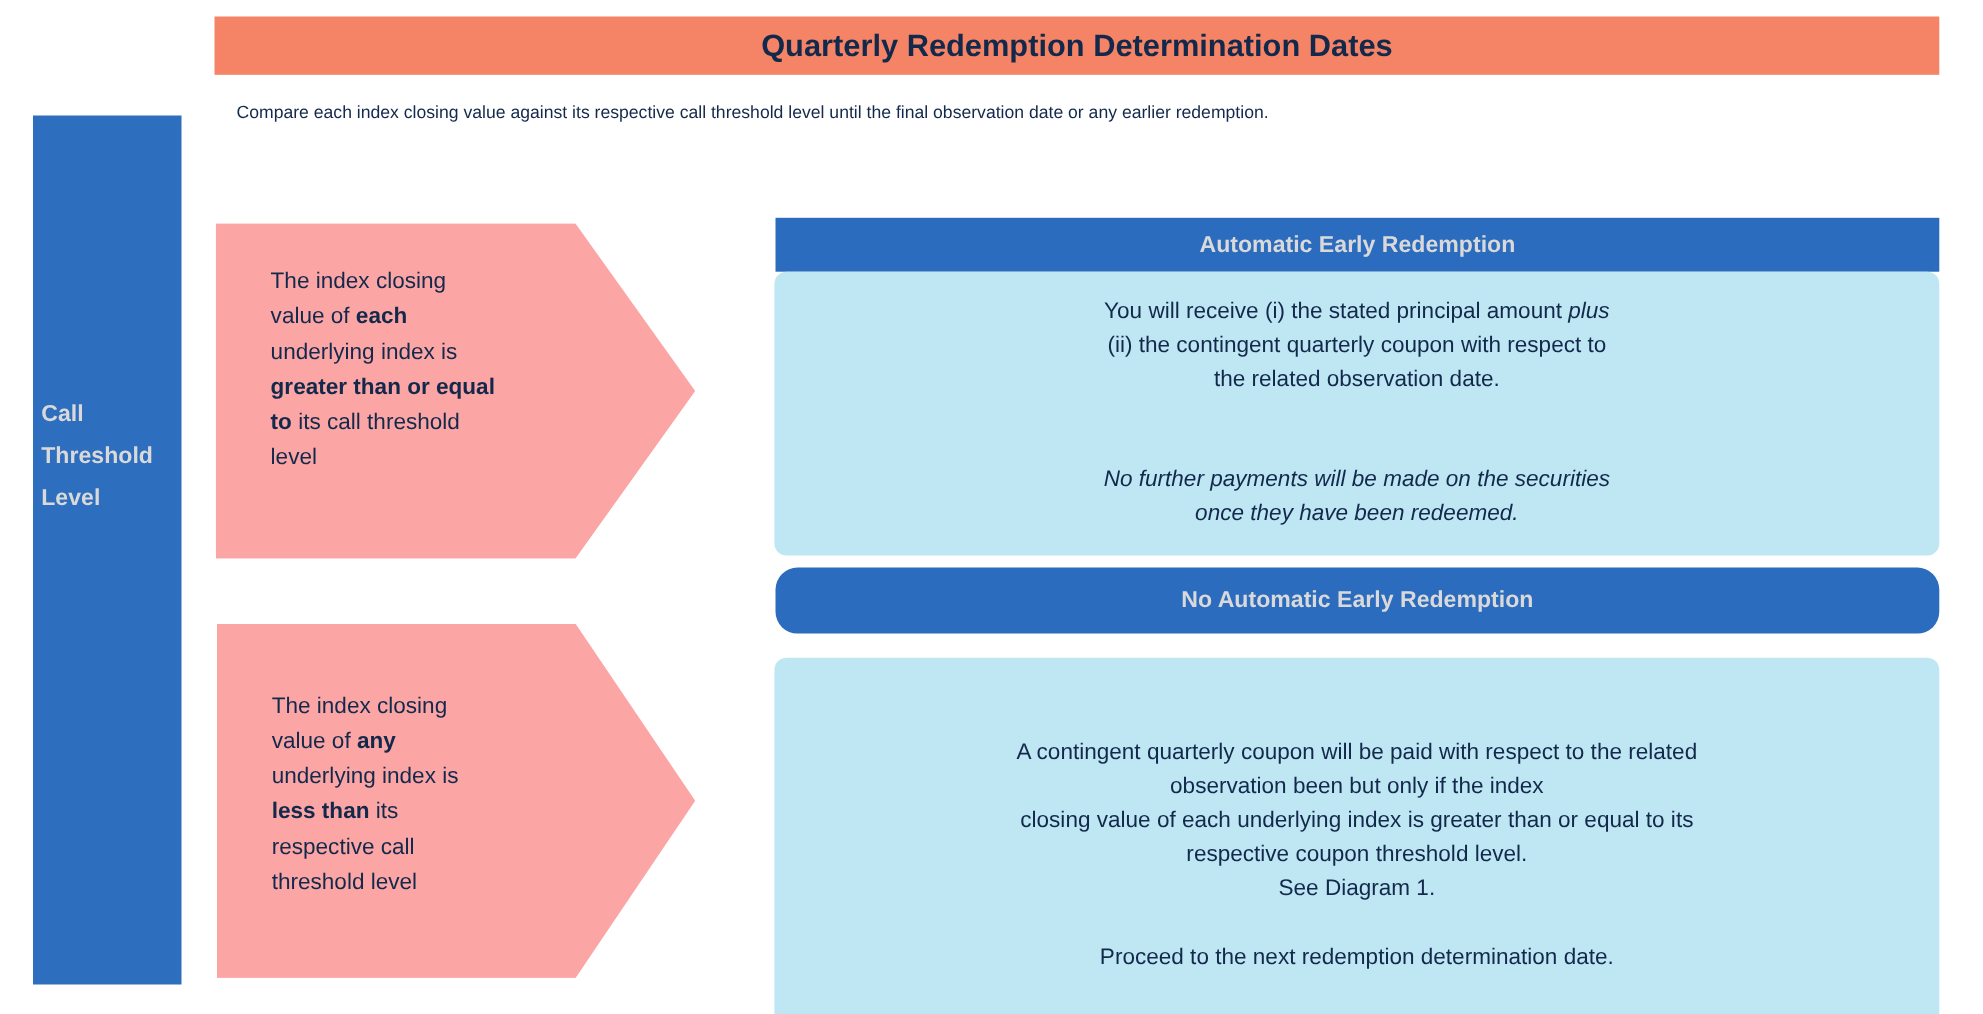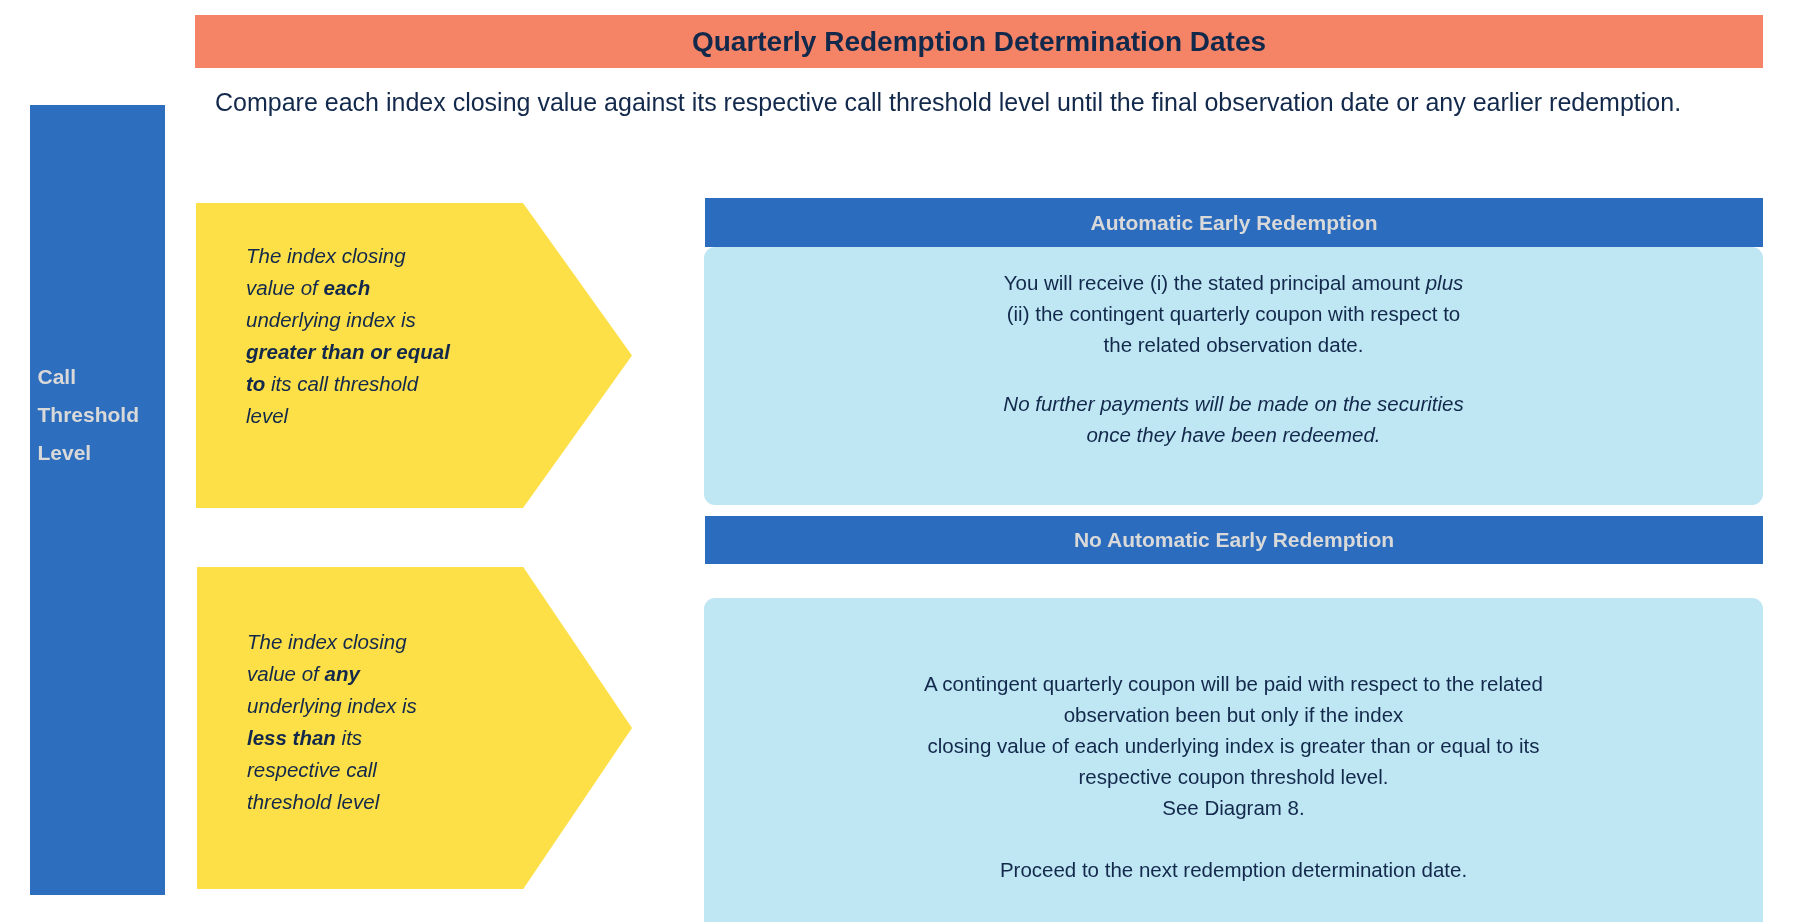--- a/index.html
+++ b/index.html
@@ -14,63 +14,62 @@
   
   .title-bar{
     position:absolute;left:195px;top:15px;width:1568px;height:53px;
     background:#F48465;display:flex;align-items:center;justify-content:center;
     font-weight:bold;font-size:28px;
   }
 
   
   .intro{
     position:absolute;left:215px;top:86px;width:1505px;
-    font-size:25px;line-height:33px;
+    font-size:16px;line-height:33px;
   }
 
   
   .left-bar{
     position:absolute;left:30px;top:105px;width:135px;height:790px;
     background:#2D6EBE;display:flex;align-items:center;justify-content:center;
   }
   .left-bar-label{
     color:#D9D9D9;font-weight:bold;font-size:21px;line-height:38px;
     transform:translateY(-85px);width:120px;
   }
 
   
   .arrow{
-    position:absolute;background:#fde047;
+    position:absolute;background:#fca5a5;
     clip-path:polygon(0 0, 75% 0, 100% 50%, 75% 100%, 0 100%);
-    font-style:italic;
   }
   .arrow-each{left:196px;top:203px;width:436px;height:305px;}
   .arrow-any{left:197px;top:567px;width:435px;height:322px;}
   .arrow-text{
     position:absolute;left:50px;top:50%;
     font-size:20.5px;line-height:32px;
   }
   .arrow-each .arrow-text{transform:translateY(calc(-50% - 20px));}
   .arrow-any .arrow-text{transform:translateY(calc(-50% - 6px));}
 
   
   .box-header{
     position:absolute;left:705px;width:1058px;
     background:#2B6CBE;color:#D9D9D9;font-weight:bold;font-size:21px;
     display:flex;align-items:center;justify-content:center;
   }
   .box-header-auto{top:198px;height:49px;}
-  .box-header-noauto{top:516px;height:48px;}
+  .box-header-noauto{top:516px;height:60px;border-radius:20px;}
   .box-body{
     position:absolute;left:704px;width:1059px;background:#BEE6F3;
     font-size:20.5px;line-height:31px;text-align:center;box-sizing:border-box;border-radius:11px;
   }
   .box-body-auto{top:247px;height:258px;padding-top:20px;}
   .box-body-noauto{top:564px;height:338px;padding-top:70px;margin-top:34px;}
-  .box-body .para2{margin-top:28px;}
+  .box-body .para2{margin-top:60px;}
   .box-body-noauto .para2{margin-top:31px;}
   .box-body .tl{white-space:normal;}
 </style>
 </head>
 <body>
 
 <div class="canvas">
 
   <div class="title-bar">
     <span>Quarterly Redemption Determination Dates</span>
@@ -121,20 +120,20 @@
 
   <div class="box-header box-header-noauto">
     <span>No Automatic Early Redemption</span>
   </div>
   <div class="box-body box-body-noauto">
     <div class="para1">
         <div class="tl"><span>A contingent quarterly coupon will be paid with respect to the related</span></div>
         <div class="tl"><span>observation been but only if the index</span></div>
         <div class="tl"><span>closing value of each underlying index is greater than or equal to its</span></div>
         <div class="tl"><span>respective coupon threshold level.</span></div>
-        <div class="tl"><span>See Diagram 8.</span></div>
+        <div class="tl"><span>See Diagram 1.</span></div>
       </div>
     <div class="para2">
         <div class="tl"><span>Proceed to the next redemption determination date.</span></div>
       </div>
   </div>
 
 </div>
 
 </body></html>

